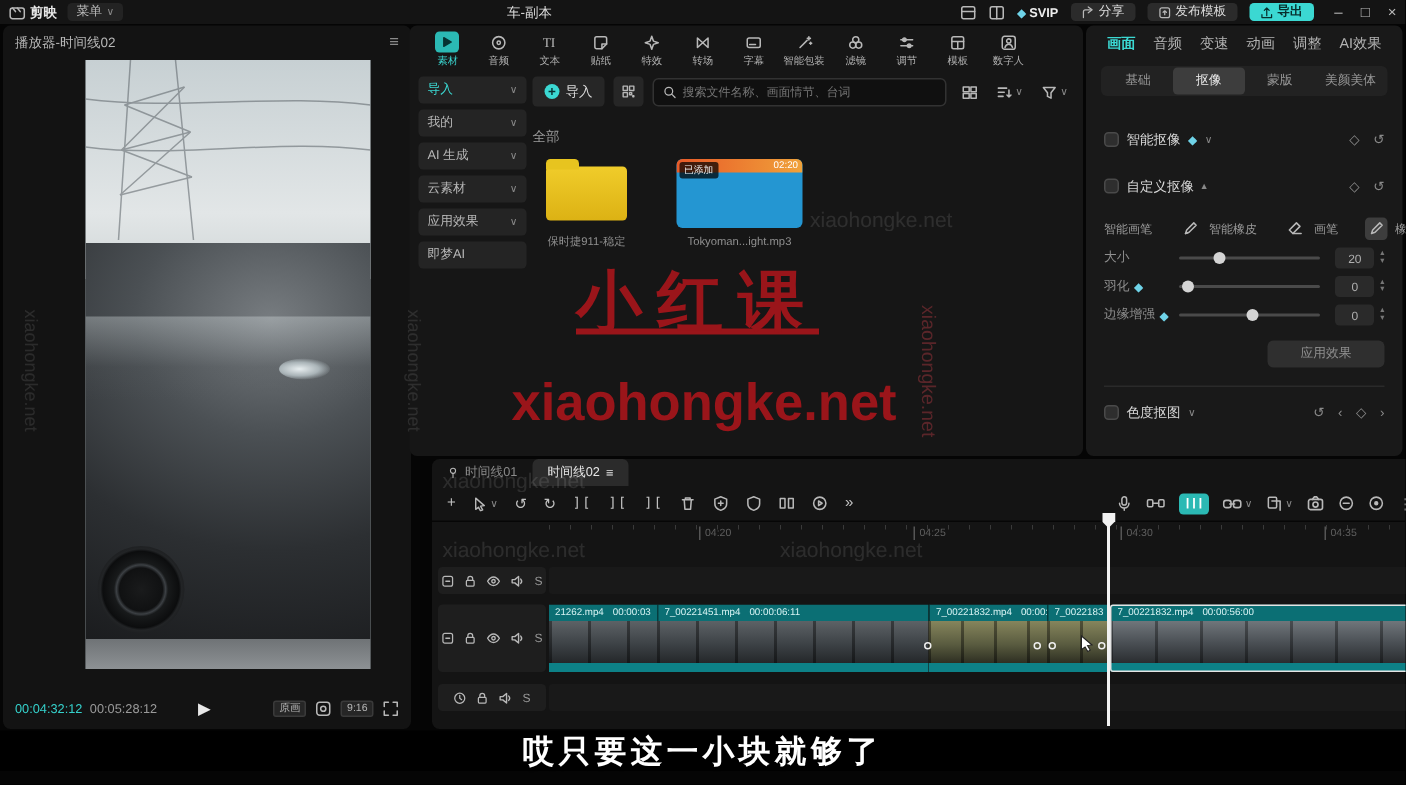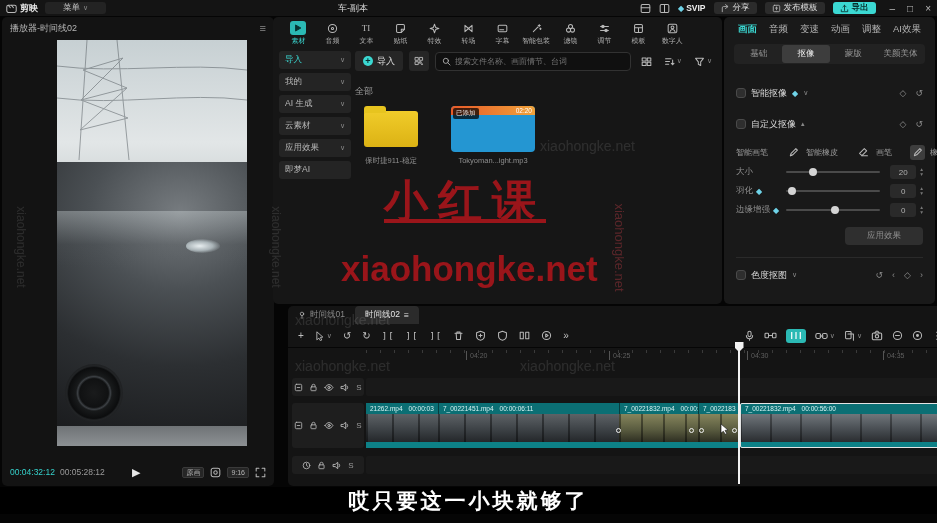--- a/index.html
+++ b/index.html
@@ -6,21 +6,21 @@
   html,body{width:937px;height:523px;background:#000;overflow:hidden;
     font-family:"Liberation Sans","DejaVu Sans",sans-serif;color:#ccc;}
   .app{position:relative;width:937px;height:523px;background:#050505;}
   .ic{stroke:#b8b8b8;fill:none;stroke-width:1.3;stroke-linecap:round;stroke-linejoin:round;display:block;}
   
   .titlebar{position:absolute;left:0;top:0;width:937px;height:16px;background:#141414;
     display:flex;align-items:center;font-size:9px;color:#c5c5c5;}
   .tb-left{display:flex;align-items:center;gap:7px;padding-left:6px;}
   .brand{display:flex;align-items:center;gap:3px;font-weight:bold;color:#e8e8e8;}
   .menu-btn{display:flex;align-items:center;gap:3px;background:#232323;border:none;color:#bbb;
-    font-size:8.5px;padding:1px 18px;border-radius:3px;height:12px;}
+    font-size:8.5px;padding:1px 6px;border-radius:3px;height:12px;}
   .tb-center{position:absolute;left:338px;top:2px;font-size:9px;color:#ddd;}
   .tb-right{position:absolute;right:0;top:0;height:16px;display:flex;align-items:center;gap:8px;padding-right:6px;}
   .tb-btn{display:flex;align-items:center;gap:3px;background:#2b2b2b;border:none;color:#ddd;
     font-size:8.5px;padding:0 7px;height:12px;border-radius:3px;}
   .tb-btn.export{background:#3bd8d2;color:#08302e;font-weight:bold;}
   .svip{display:flex;align-items:center;gap:2px;font-weight:bold;color:#eee;font-size:8.5px;}
   .svip .dia{color:#6fd3e8;font-size:8px;}
   .winctl{display:flex;align-items:center;gap:12px;color:#bbb;font-size:10px;margin-left:6px;}
   .chev{font-size:7px;color:#888;}
   

